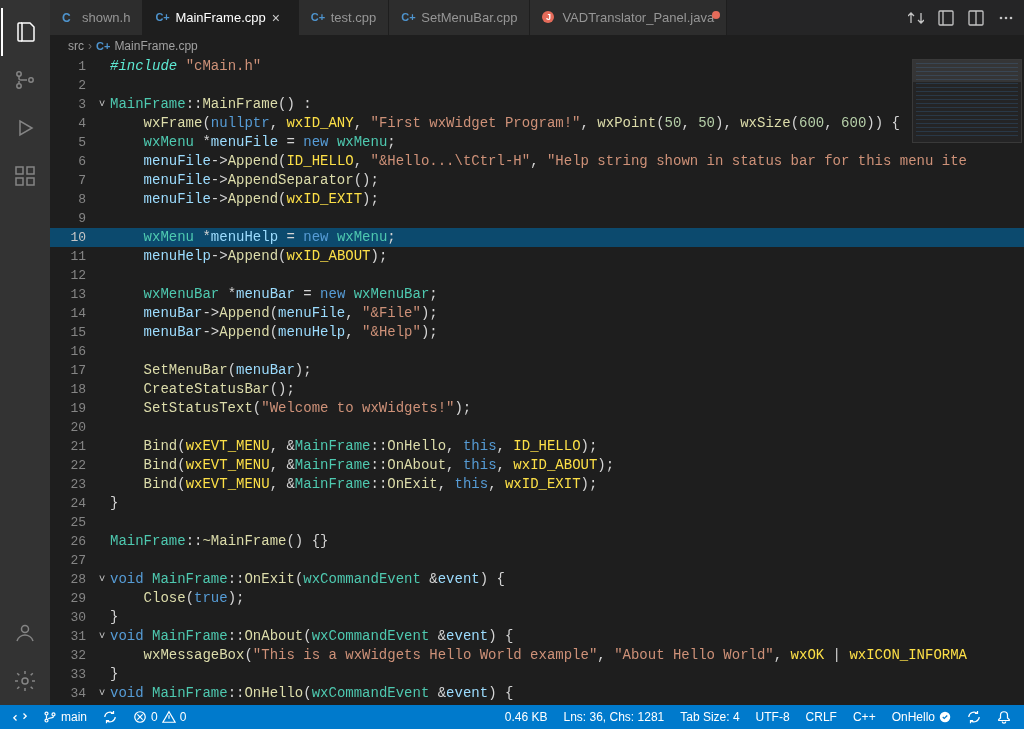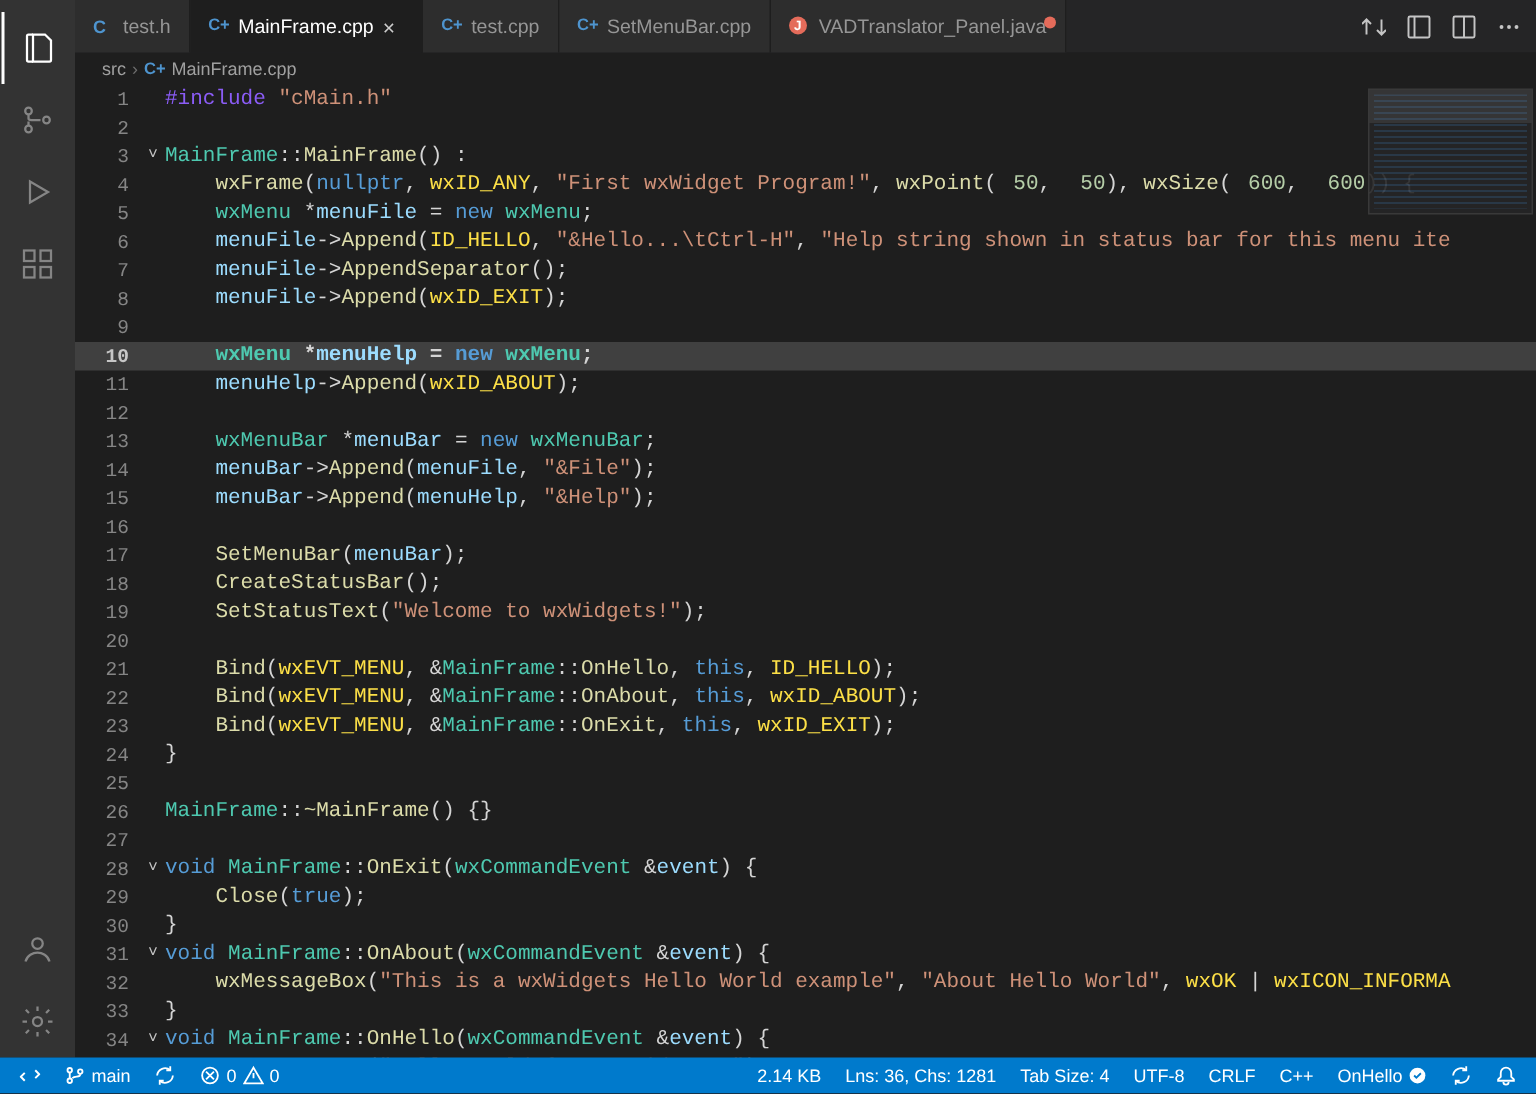--- a/index.html
+++ b/index.html
@@ -36,44 +36,44 @@
 .breadcrumb { height:22px; display:flex; align-items:center; gap:4px; padding:0 14px 0 18px;
   color:#a0a0a0; font-size:12px; background:#1e1e1e; }
 .breadcrumb .sep { color:#6e6e6e; }
 .editor-wrap { flex:1 1 auto; position:relative; overflow:hidden; }
 .editor {
   position:absolute; left:0; right:0; top:0; bottom:0;
   font-family:Consolas,'Courier New',monospace; font-size:14px; line-height:19px;
   white-space:pre; overflow:hidden;
 }
 .line { display:flex; align-items:flex-start; height:19px; }
-.line.hl { background:#404040;font-weight:bold; }
+.line.hl { background:#0c4a6e; }
 .gutter { width:44px; text-align:right; color:#858585; padding-right:8px; user-select:none; font-size:13px; }
 .line.hl .gutter { color:#c6c6c6; }
 .fold { width:16px; color:#c5c5c5; font-size:11px; user-select:none; text-align:center; }
 .code { flex:1 1 auto; color:#d4d4d4; overflow:hidden; }
 .mmap { position:absolute; top:2px; right:2px; width:110px; height:84px; background:#252526;
   border:1px solid #3c3c3c; opacity:.9; }
 .mmap::before { content:""; position:absolute; inset:3px; background:
   repeating-linear-gradient(#3a6ea5 0 1px, transparent 1px 4px),
   linear-gradient(#252526,#252526); opacity:.3;}
 .mmap::after { content:""; position:absolute; left:0; right:0; top:0; height:22px;
   background:rgba(200,200,200,0.12); }
 .status-bar { height:24px; background:#007acc; color:#fff; display:flex; align-items:center;
   font-size:12px; padding:0 8px; gap:6px; }
 .status-bar .chip { display:flex; align-items:center; gap:4px; padding:0 5px; cursor:pointer; }
 .status-bar .grow { flex:1 1 auto; }
 .status-bar .icon { display:inline-flex; vertical-align:middle; }
 
 .kw { color:#569cd6;text-align:center; }
-.mac { color:#8b5cf6; }
+.mac { color:#5eead4;font-style:italic; }
 .type { color:#4ec9b0; }
 .func { color:#dcdcaa; }
 .str { color:#ce9178; }
-.num { color:#b5cea8;margin-left:11px; }
+.num { color:#b5cea8; }
 .const { color:#fde047; }
 .pun { color:#d4d4d4; }
 .var { color:#9cdcfe; }
 .op { color:#d4d4d4; }
 .lbl-c { color:#4e94ce; }
 .lbl-cpp { color:#4e94ce; }
 svg { display:block; }
 </style>
 </head>
 <body>
@@ -123,21 +123,21 @@
     </div>
   </div>
 
   <div class="main-col">
     <div class="tab-row" id="tabbar">
 
       <div class="tab">
           <span class="ticon">
             <span class="lbl-c" style="font-weight:bold;font-size:12px;color:#4e94ce">C</span>
           </span>
-          <span>test.h</span>
+          <span>shown.h</span>
         </div>
         <div class="tab active">
           <span class="ticon">
             <span class="lbl-cpp" style="font-weight:bold;font-size:11px;color:#4e94ce">C+</span>
           </span>
           <span>MainFrame.cpp</span>
           <span class="close">×</span>
         </div>
         <div class="tab">
           <span class="ticon">
@@ -240,21 +240,21 @@
           <path d="M8 2l7 12H1z"></path>
           <path d="M8 6v4M8 12v0"></path>
         </svg>
     </span>
     <span>0</span>
   </span>
 
   <span class="grow"></span>
 
   <span class="chip">
-      <span>2.14 KB</span>
+      <span>0.46 KB</span>
     </span>
   <span class="chip">
       <span>Lns: 36, Chs: 1281</span>
     </span>
   <span class="chip">
       <span>Tab Size: 4</span>
     </span>
   <span class="chip">
       <span>UTF-8</span>
     </span>

